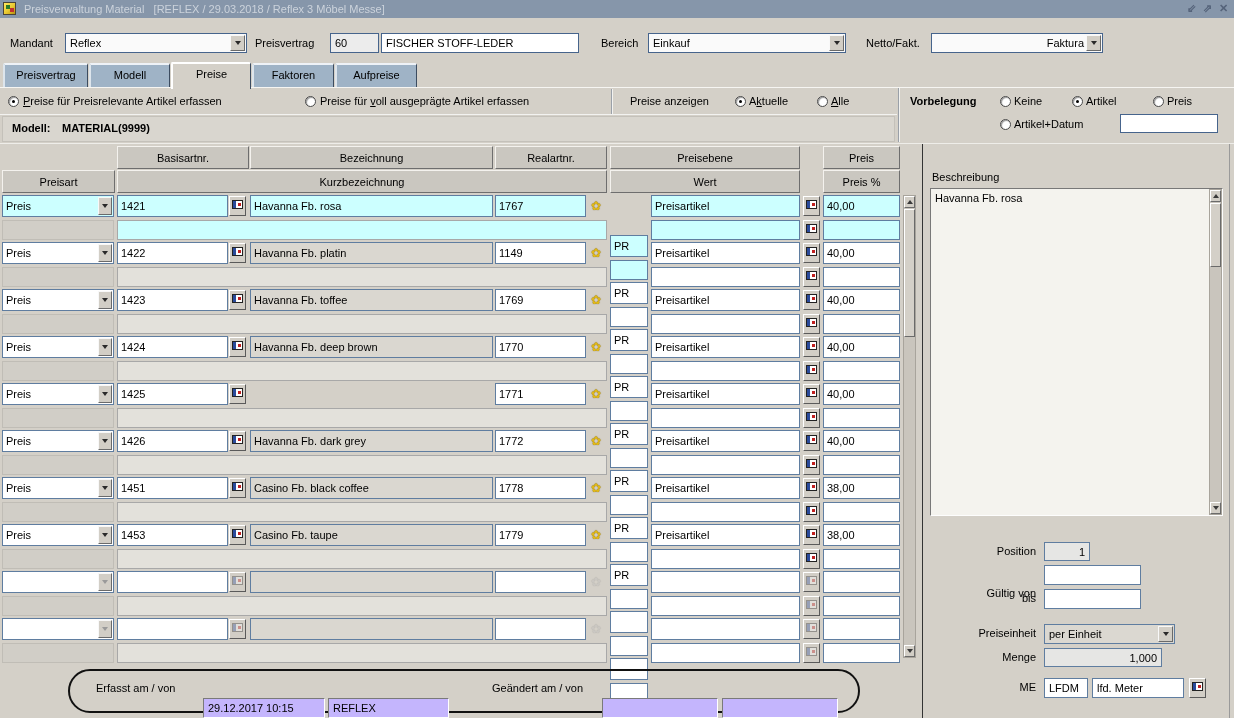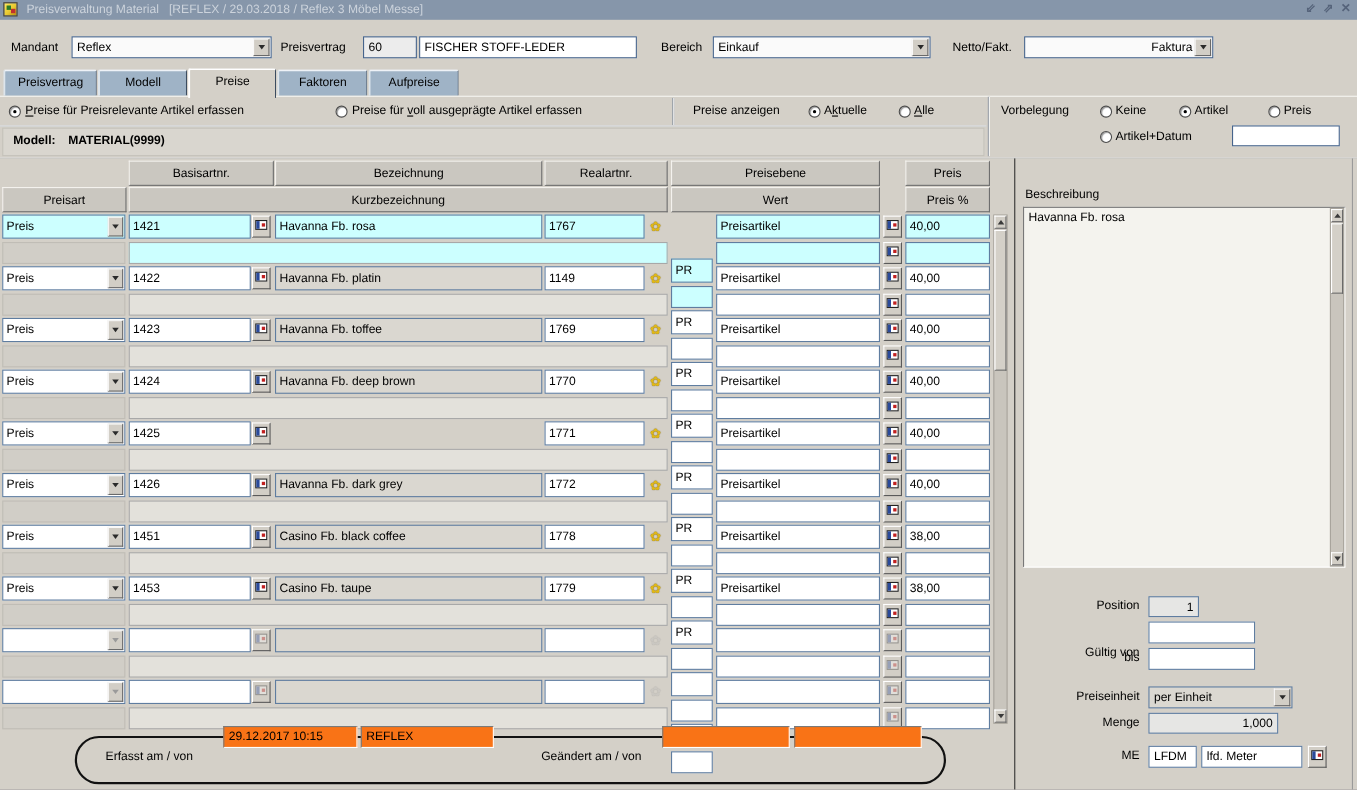--- a/index.html
+++ b/index.html
@@ -72,21 +72,21 @@
   
   .vline{position:absolute;left:922px;top:144px;width:1px;height:574px;background:#333;}
   .vline2{position:absolute;left:1229px;top:144px;width:1px;height:574px;background:#9a9a9a;}
   .besch{position:absolute;left:930px;top:188px;width:293px;height:328px;background:#f4f3ee;border:1px solid;border-color:#787878 #fdfdfd #fdfdfd #787878;padding:3px 18px 0 4px;}
   .rlabel{position:absolute;left:920px;width:116px;text-align:right;white-space:nowrap;}
   .dfld{position:absolute;height:20px;border:1px solid #5f7da0;background:#fff;padding:3px 4px 0 4px;overflow:hidden;white-space:nowrap;}
   .dgrey{background:#e6e6e4;}
   
   .oval{position:absolute;left:68px;top:669px;width:792px;height:44px;border:2px solid #111;border-radius:22px;}
   .flabel{position:absolute;top:682px;white-space:nowrap;}
-  .ffld{position:absolute;top:660px;height:20px;background:#f97316;border:1px solid;border-color:#7a7a7a #fff #fff #7a7a7a;padding:3px 4px 0 4px;overflow:hidden;white-space:nowrap;}
+  .ffld{position:absolute;top:698px;height:20px;background:#c4b5fd;border:1px solid;border-color:#7a7a7a #fff #fff #7a7a7a;padding:3px 4px 0 4px;overflow:hidden;white-space:nowrap;}
 </style>
 </head>
 <body>
 
 <div class="window">
 
   <div class="titlebar">
     <div class="appicon"></div>
     <div class="title">Preisverwaltung Material   [REFLEX / 29.03.2018 / Reflex 3 Möbel Messe]</div>
     <span class="wctl" style="left:1184px;">⇙</span>
@@ -132,21 +132,21 @@
   <span class="olabel" style="left:320px;top:95px;"><span>Preise für </span><span class="u">v</span><span>oll ausgeprägte Artikel erfassen</span></span>
   <div class="groove-v" style="left:611px;top:89px;height:25px;"></div>
   <span class="olabel" style="left:630px;top:95px;">Preise anzeigen</span>
   <span class="rad on" style="left:735px;top:96px;"></span>
   <span class="olabel" style="left:749px;top:95px;"><span>A</span><span class="u">k</span><span>tuelle</span></span>
   <span class="rad" style="left:817px;top:96px;"></span>
   <span class="olabel" style="left:831px;top:95px;"><span class="u">A</span><span>lle</span></span>
   <div class="groove-h" style="left:0;top:114px;width:897px;"></div>
   <div class="groove-v" style="left:898px;top:88px;height:54px;"></div>
 
-  <span class="olabel" style="left:910px;top:95px;">Vorbelegung</span>
+  <span class="olabel" style="left:910px;top:95px;font-weight:bold;">Vorbelegung</span>
   <span class="rad" style="left:1000px;top:96px;"></span>
   <span class="olabel" style="left:1014px;top:95px;">Keine</span>
   <span class="rad on" style="left:1072px;top:96px;"></span>
   <span class="olabel" style="left:1086px;top:95px;">Artikel</span>
   <span class="rad" style="left:1153px;top:96px;"></span>
   <span class="olabel" style="left:1167px;top:95px;">Preis</span>
   <span class="rad" style="left:1000px;top:119px;"></span>
   <span class="olabel" style="left:1014px;top:118px;">Artikel+Datum</span>
   <div class="tfld" style="left:1120px;top:114px;width:98px;height:19px;"></div>
 

